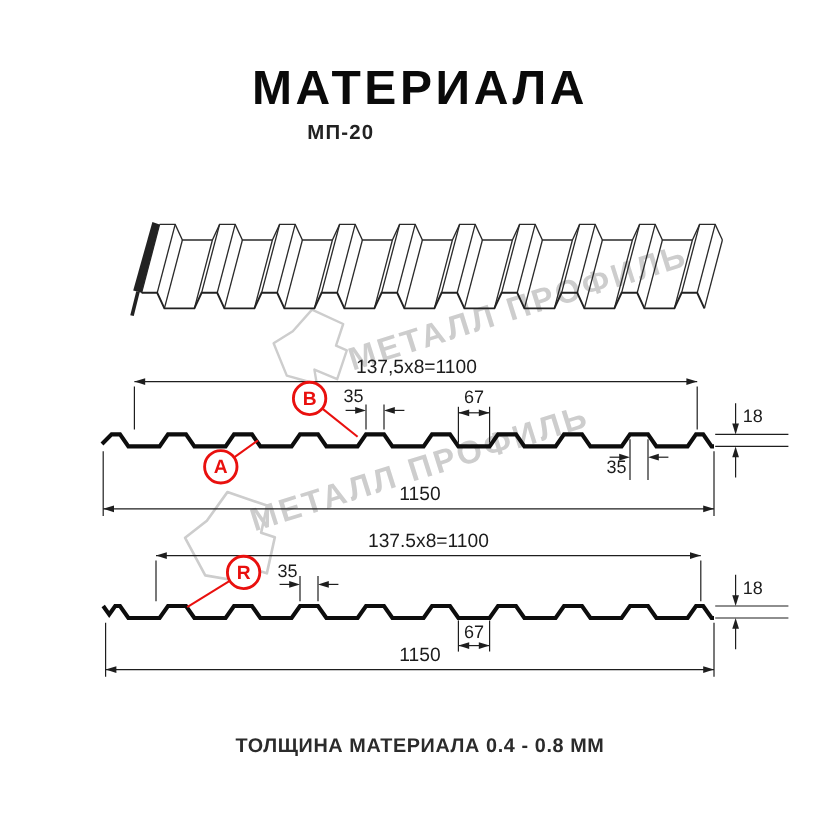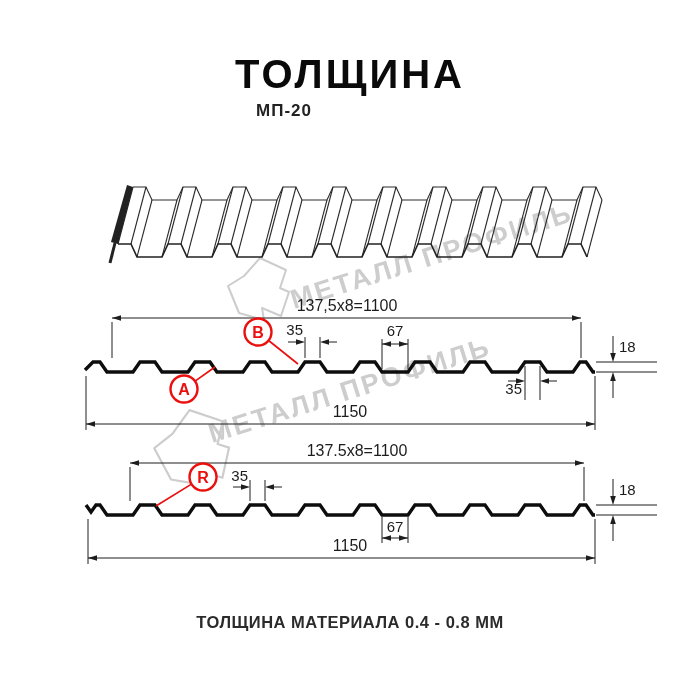--- a/index.html
+++ b/index.html
@@ -13,21 +13,21 @@
          font-size:17px;font-weight:700;letter-spacing:1px;color:#222;}
   svg#drawing{position:absolute;top:0;left:0;z-index:2;}
   footer{position:absolute;top:613px;left:0;width:700px;text-align:center;z-index:3;}
   .thickness{font-size:16.5px;font-weight:700;letter-spacing:.5px;color:#2b2b2b;}
 </style>
 </head>
 <body>
 
 <div class="page">
   <header>
-    <h1 class="title">ТОЛЩИНА</h1>
+    <h1 class="title">МАТЕРИАЛА</h1>
     <div class="model">МП-20</div>
   </header>
 
   <svg id="drawing" width="700" height="700" viewBox="0 0 700 700">
       <g>
         <path d="M 34,2 L 60,14 L 54,32 L 63,36 L 55,60 L 36,52 L 38,64 L 13,57 L 2,30 L 18,20 Z" transform="translate(226,256)" fill="none" stroke="#cdcdcd" stroke-width="2" stroke-linejoin="round"></path>
         <path d="M 34,2 L 60,14 L 54,32 L 63,36 L 55,60 L 36,52 L 38,64 L 13,57 L 2,30 L 18,20 Z" transform="translate(148,412) scale(1.22) rotate(-6)" fill="none" stroke="#cdcdcd" stroke-width="1.8" stroke-linejoin="round"></path>
         <text x="0" y="0" font-size="27" text-anchor="start" fill="#cdcdcd" font-weight="700" letter-spacing="2.5" font-family="Liberation Sans, DejaVu Sans, sans-serif" transform="translate(294,309) rotate(-17.5)">МЕТАЛЛ ПРОФИЛЬ</text>
         <text x="0" y="0" font-size="27" text-anchor="start" fill="#cdcdcd" font-weight="700" letter-spacing="2.5" font-family="Liberation Sans, DejaVu Sans, sans-serif" transform="translate(212,443) rotate(-17.5)">МЕТАЛЛ ПРОФИЛЬ</text>
       </g>

